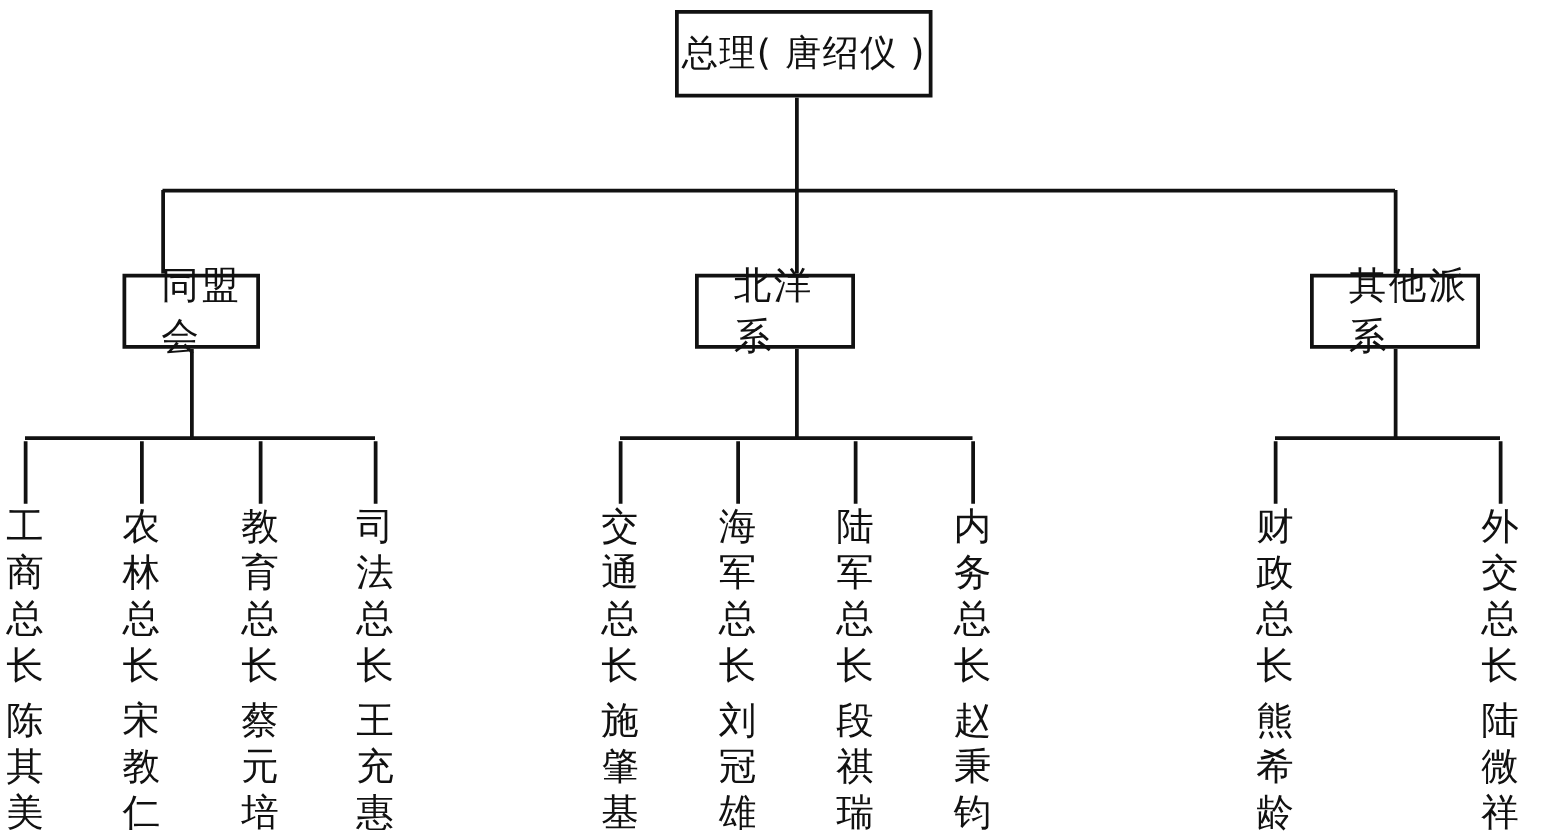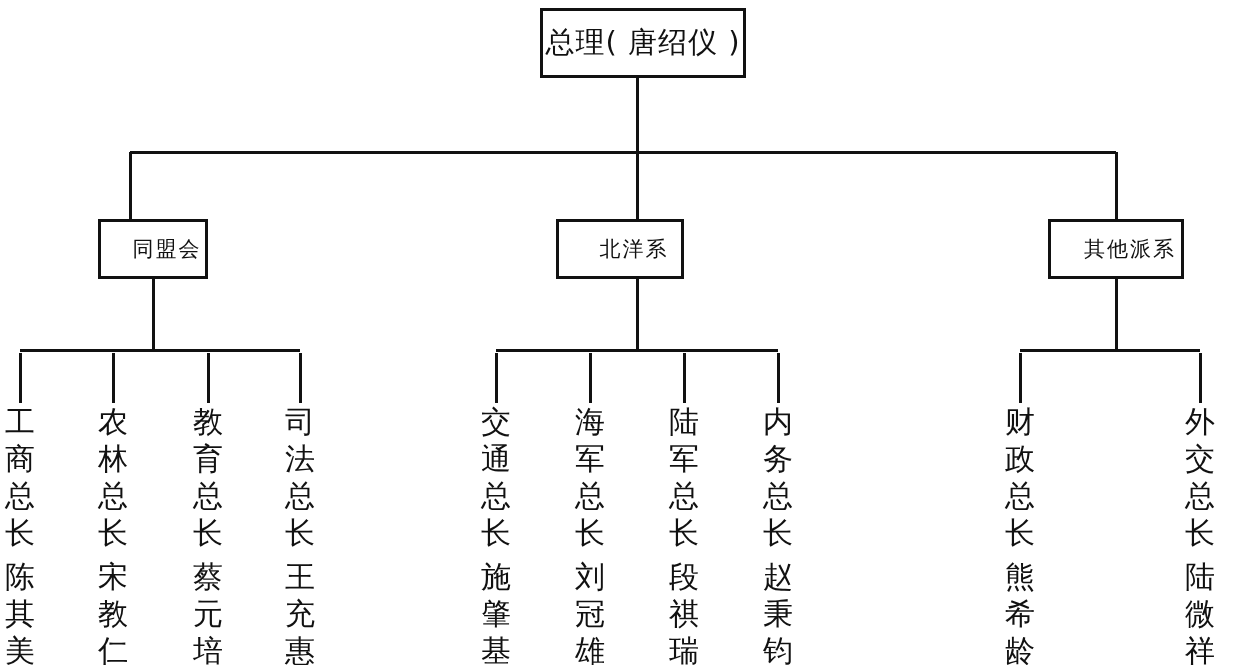--- a/index.html
+++ b/index.html
@@ -30,21 +30,21 @@
     justify-content: center;
     letter-spacing: 2px;
     color: #111111;
     z-index: 3;
   }
   .node-box.root {
     font-size: 29px;
     letter-spacing: 1px;
   }
   .node-box.level2 {
-    font-size: 21px;
+    font-size: 30px;
     padding-left: 28px;
   }
 
   
   .conn {
     position: absolute;
     background: #111111;
     z-index: 1;
   }
   .conn.v { width: 3px; }

